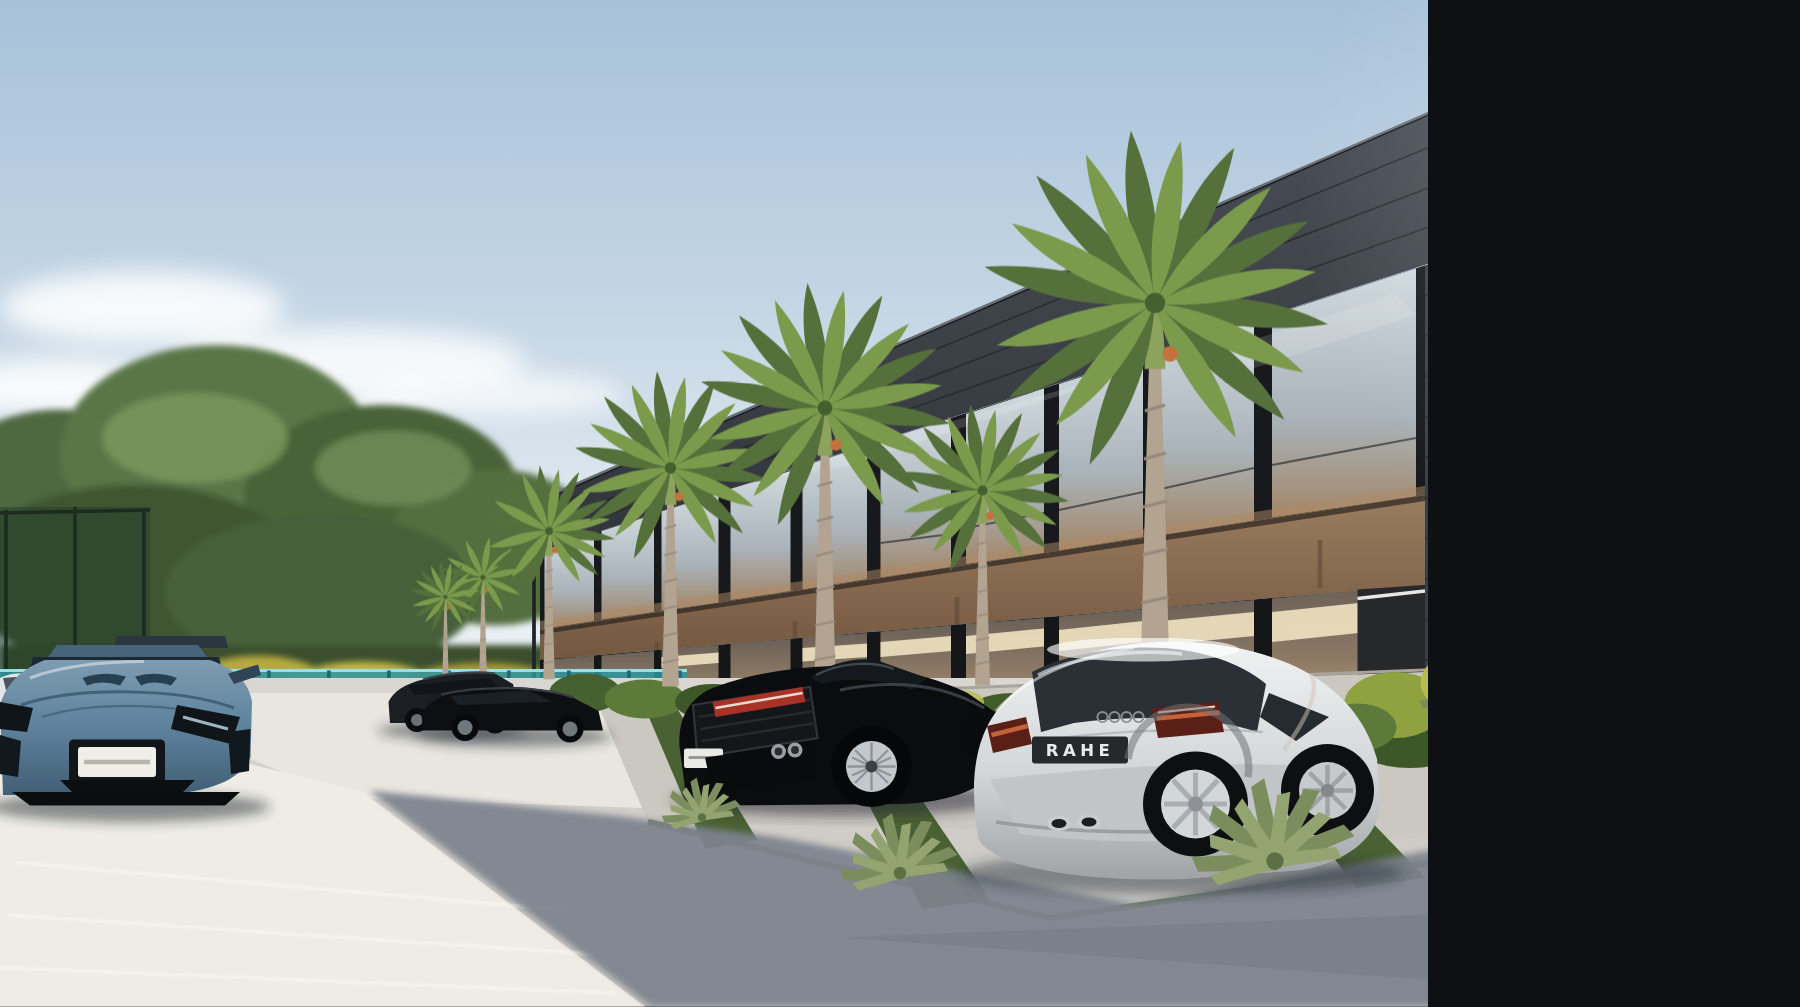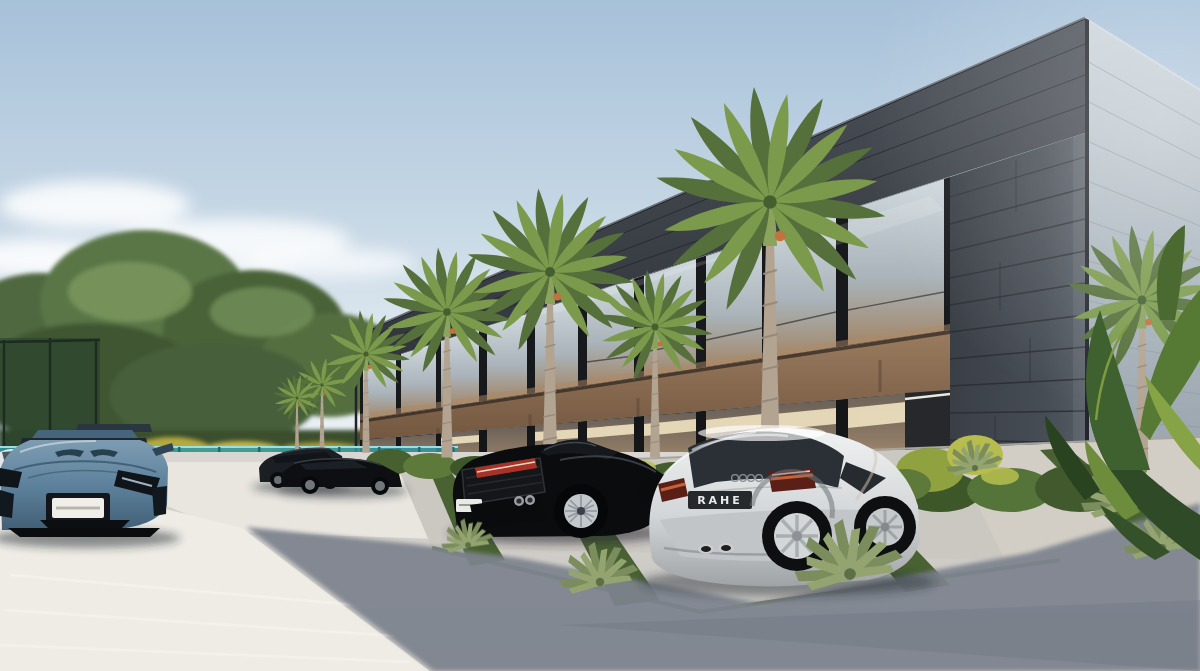--- a/index.html
+++ b/index.html
@@ -1,16 +1,16 @@
 <!DOCTYPE html>
 <html><head>
 <meta charset="utf-8">
 <style>
   html,body{margin:0;padding:0;background:#0e1013;}
-  .stage{position:relative;width:1200px;height:671px;overflow:hidden;font-family:"DejaVu Sans",sans-serif;}
+  .stage{position:relative;width:952px;height:671px;overflow:hidden;font-family:"DejaVu Sans",sans-serif;}
   .stage svg{position:absolute;inset:0;display:block;}
   text{font-family:"DejaVu Sans",sans-serif;}
 </style>
 </head>
 <body>
 
 <div class="stage">
 <svg viewBox="0 0 1200 671" width="1200" height="671" xmlns="http://www.w3.org/2000/svg">
   <defs>
     <linearGradient id="skyGrad" x1="0" y1="0" x2="0" y2="1">

